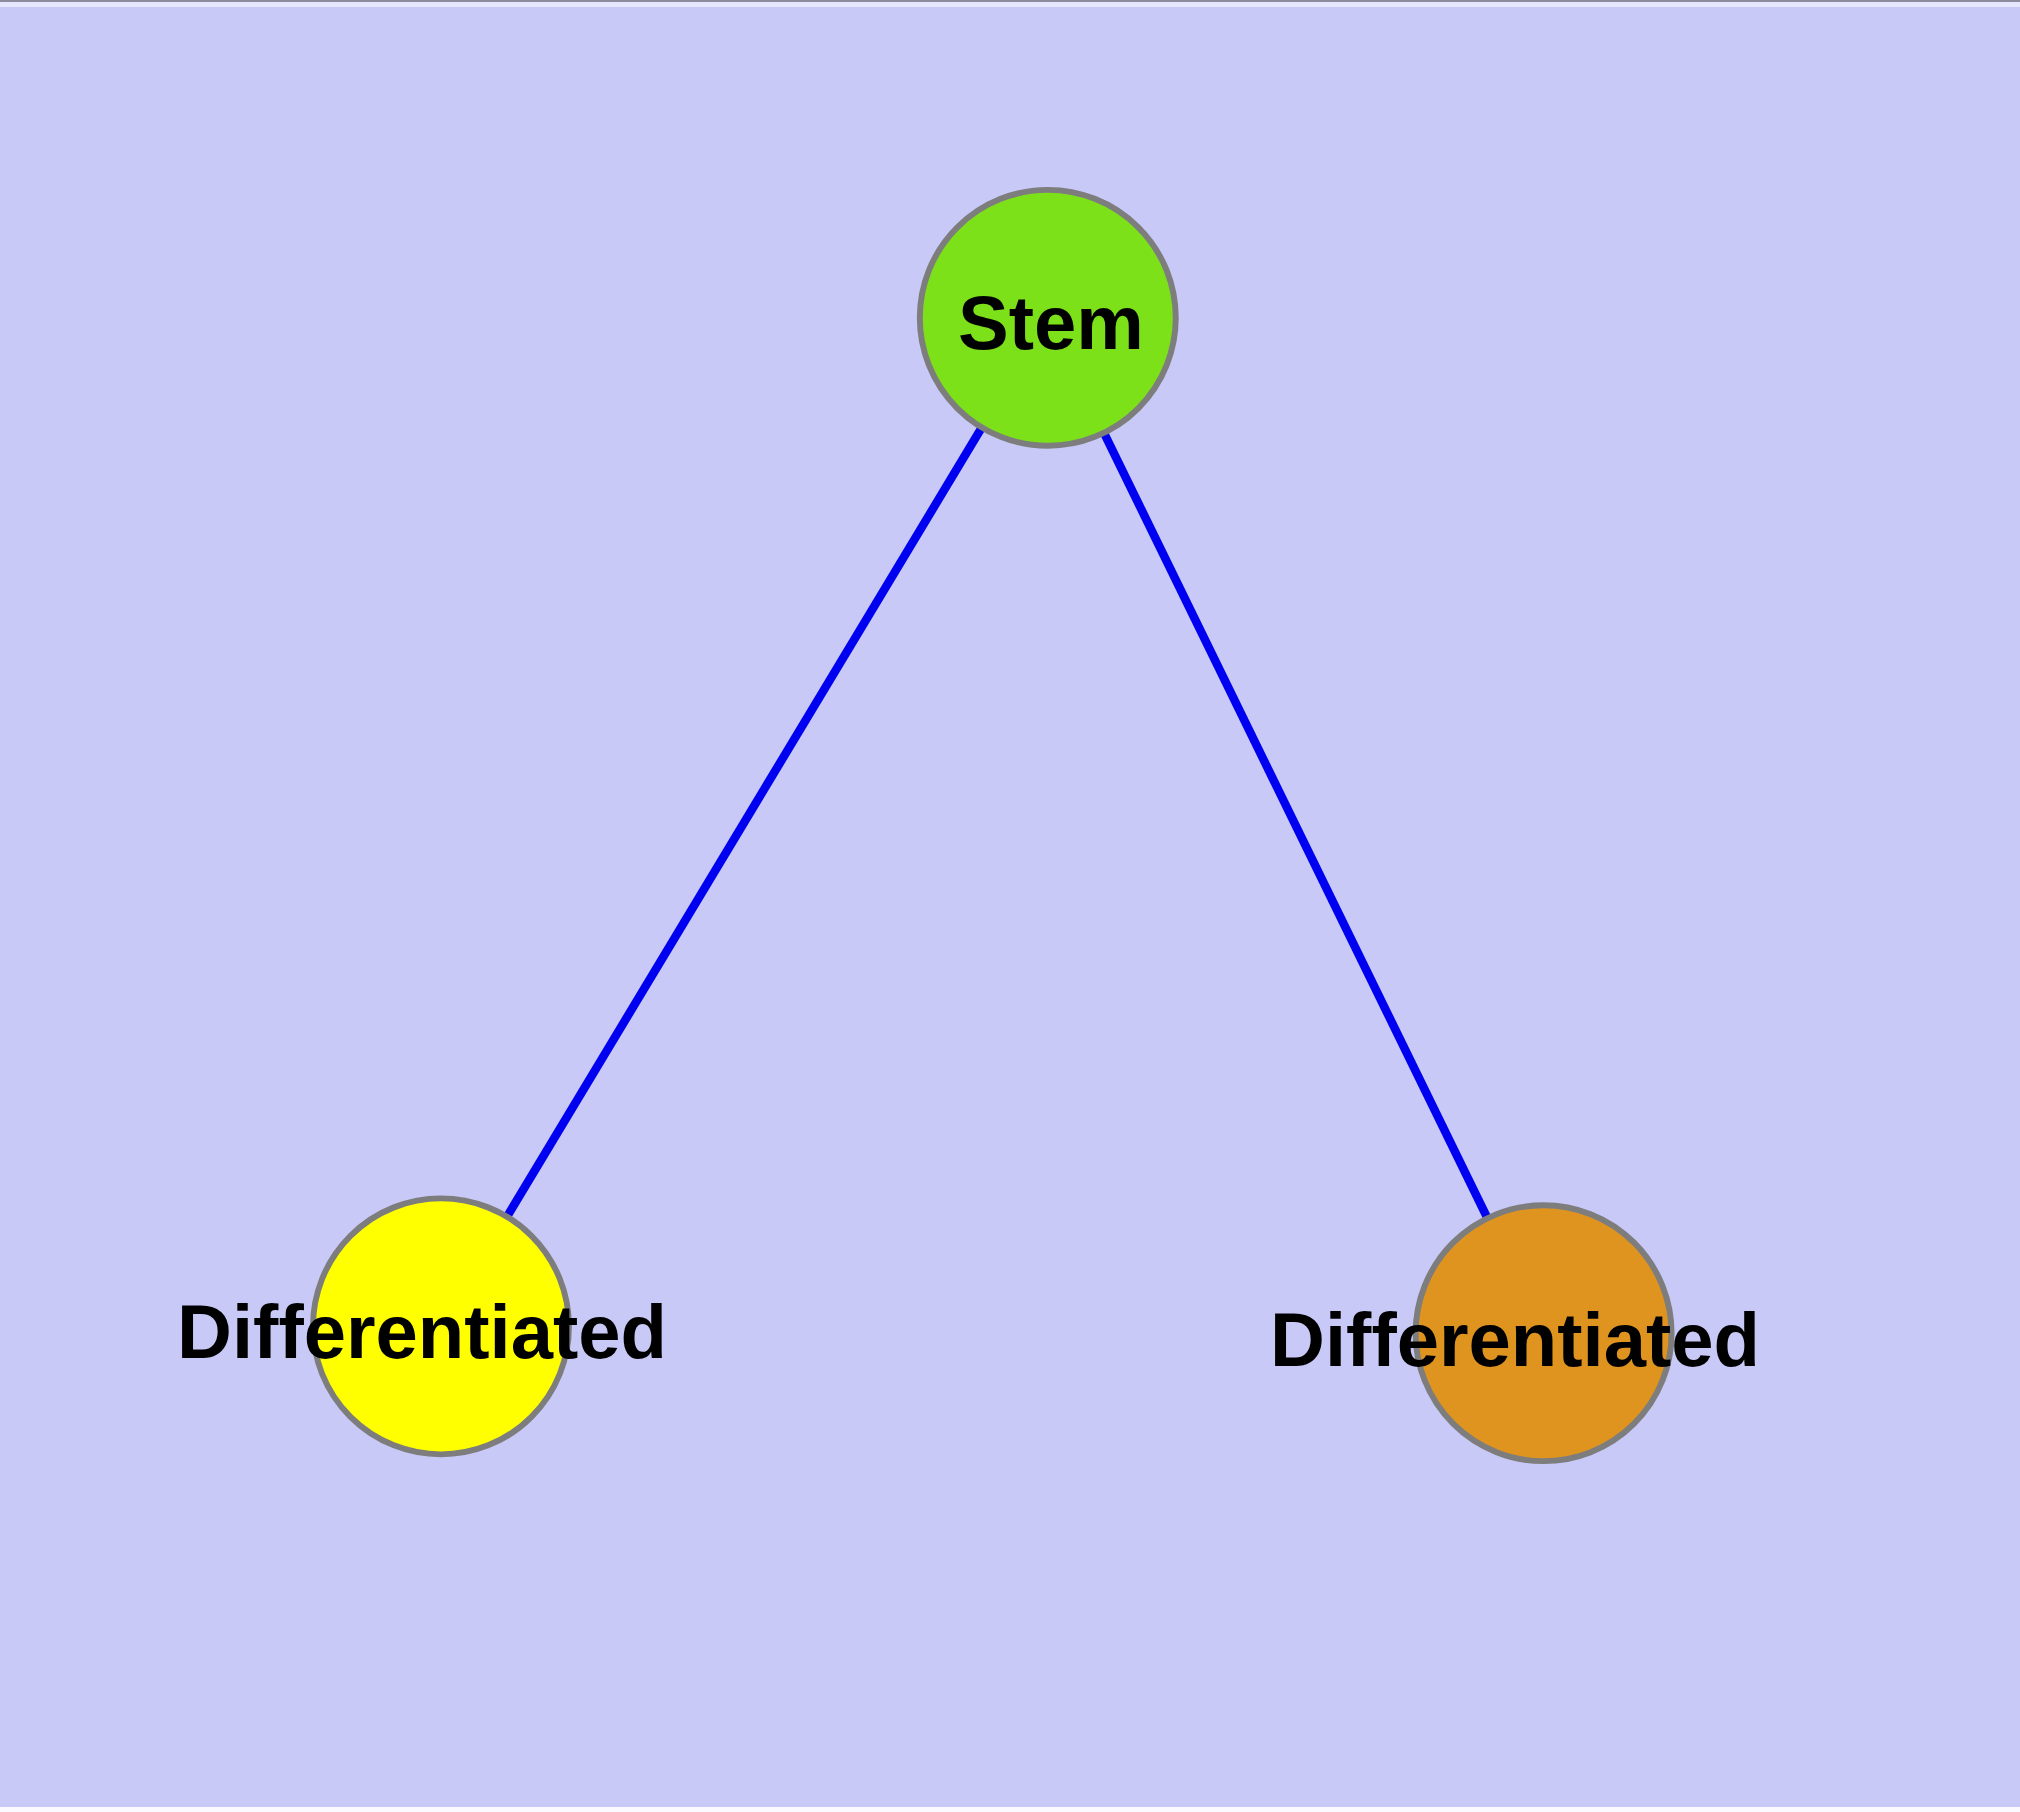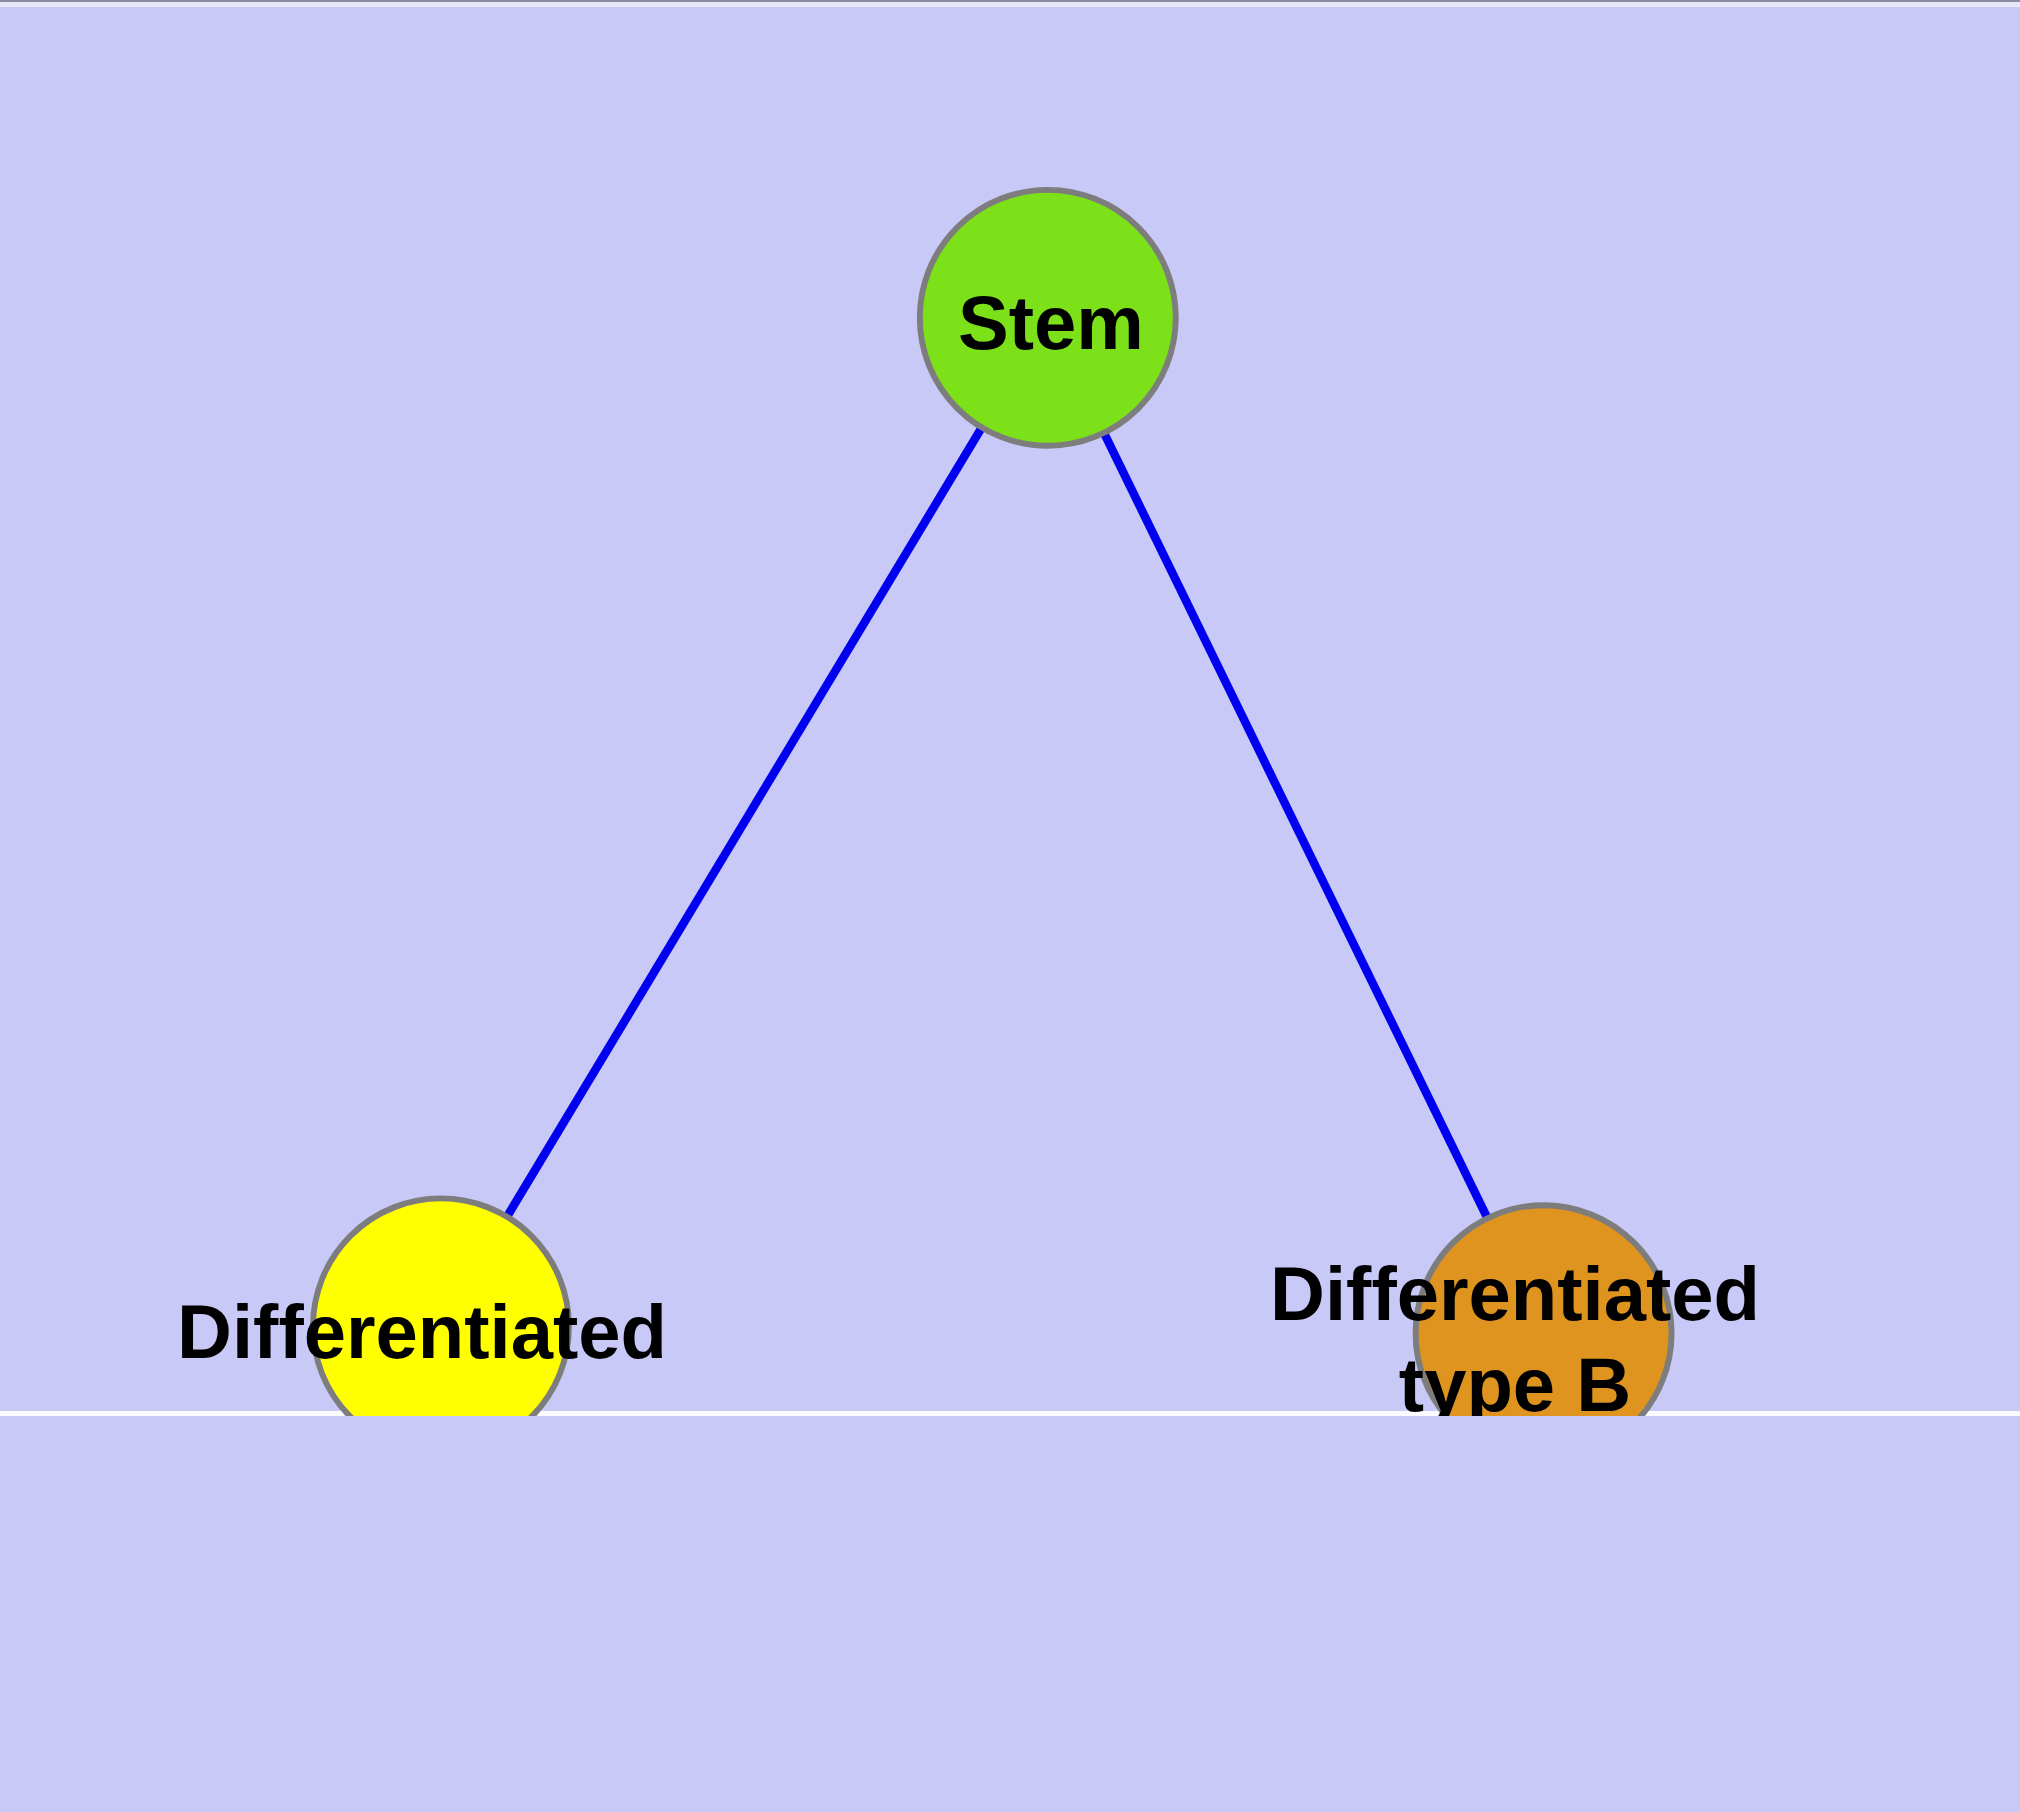--- a/index.html
+++ b/index.html
@@ -9,21 +9,21 @@
   body {
     width: 2021px;
     height: 1812px;
     background: #c9c9f7;
     font-family: "Liberation Sans", sans-serif;
     overflow: hidden;
   }
   .stage {
     position: relative;
     width: 2021px;
-    height: 1416px;
+    height: 1812px;
     background: #c9c9f7;
     overflow: hidden;
   }
   .edge-strip {
     position: absolute;
     left: 0;
     width: 100%;
     pointer-events: none;
   }
   .edge-strip.top-hairline { top: 0; height: 1.7px; background: #8c8c9e; }
@@ -77,17 +77,16 @@
   <div class="node-label" style="left:1051px; top:322px;">
     <span class="line">Stem</span>
   </div>
 
   <div class="node-label" style="left:422px; top:1331px;">
     <span class="line">Differentiated</span>
   </div>
 
   <div class="node-label" style="left:1515px; top:1339px;">
     <span class="line">Differentiated</span>
-    <span class="line">type B</span>
   </div>
 
 </div>
 
 
 </body></html>

